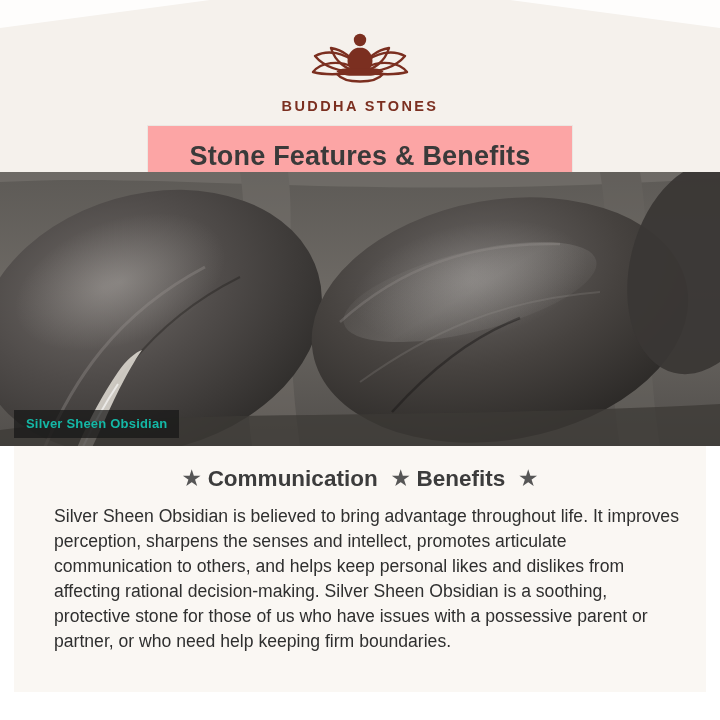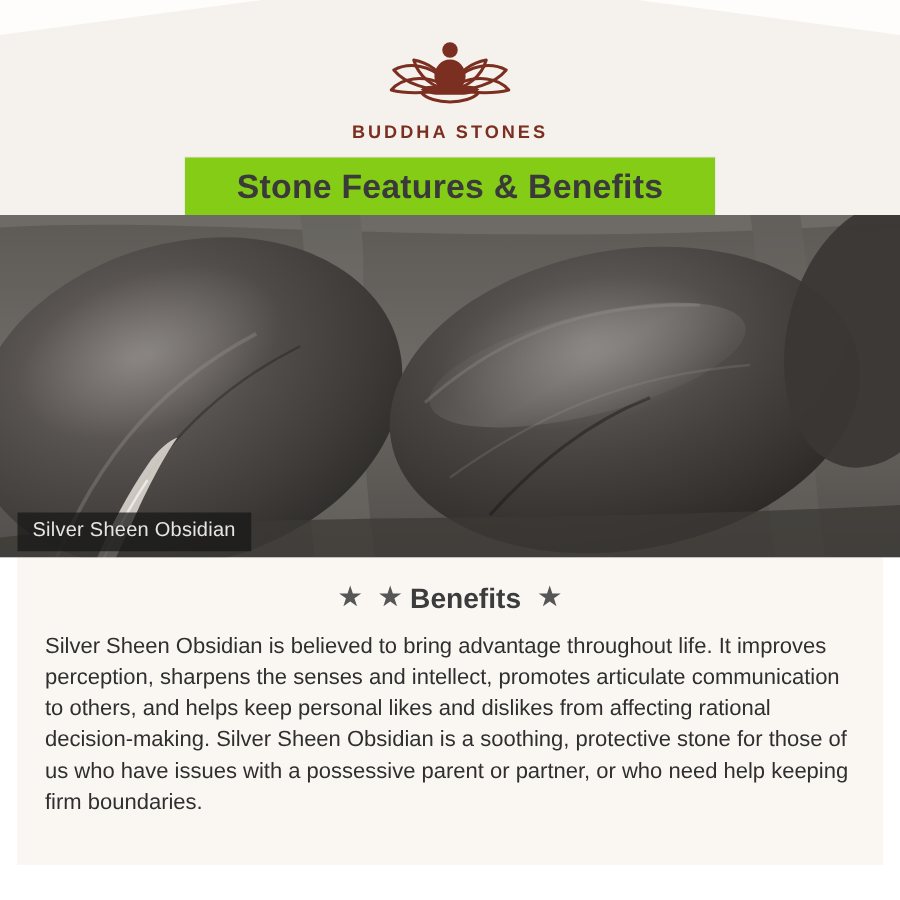--- a/index.html
+++ b/index.html
@@ -71,23 +71,23 @@
     font-weight: bold;
   }
 
   
   .title-ribbon {
     position: absolute;
     left: 148px;
     top: 126px;
     width: 424px;
     height: 46px;
-    background: #84cc16;
+    background: #fca5a5;
     display: flex;
-    align-items: center;
+    align-items: flex-end;
     justify-content: center;
     box-shadow: 0 0 0 1px rgba(0,0,0,0.04);
   }
   .title-ribbon .txt {
     font-size: 27px;
     font-weight: bold;
     color: #3a3a3a;
     letter-spacing: 0.2px;
     white-space: nowrap;
   }
@@ -105,23 +105,23 @@
   .photo svg {
     display: block;
     width: 720px;
     height: 274px;
   }
   .stone-label {
     position: absolute;
     left: 14px;
     top: 238px;
     background: rgba(22,22,22,0.72);
-    color: #e5e5e5;
-    font-size: 16px;
-    font-weight: normal;
+    color: #14b8a6;
+    font-size: 13px;
+    font-weight: bold;
     padding: 6px 12px 7px 12px;
     letter-spacing: 0.2px;
   }
 
   
   .body-panel {
     position: absolute;
     left: 14px;
     top: 446px;
     width: 692px;
@@ -145,21 +145,21 @@
     white-space: nowrap;
   }
   .star {
     color: #565656;
     font-size: 20px;
     line-height: 1;
     position: relative;
     top: -1px;
   }
   .paragraph {
-    margin: 12px 22px 0 22px;
+    margin: 12px 22px 0 40px;
     font-size: 17.6px;
     line-height: 1.42;
     color: #2f2f2f;
     text-align: left;
   }
 
   
   .bottom-strip {
     position: absolute;
     left: 0;
@@ -283,20 +283,21 @@
     <div class="stone-label">Silver Sheen Obsidian</div>
   </div>
 
   <div class="side-strip-l"></div>
   <div class="side-strip-r"></div>
 
   <div class="body-panel">
     <div class="keywords">
       <div class="kw">
         <span class="star">★</span>
+        <span>Communication</span>
       </div>
       <div class="kw">
         <span class="star">★</span>
         <span>Benefits</span>
       </div>
       <div class="kw">
         <span class="star">★</span>
       </div>
     </div>
 

